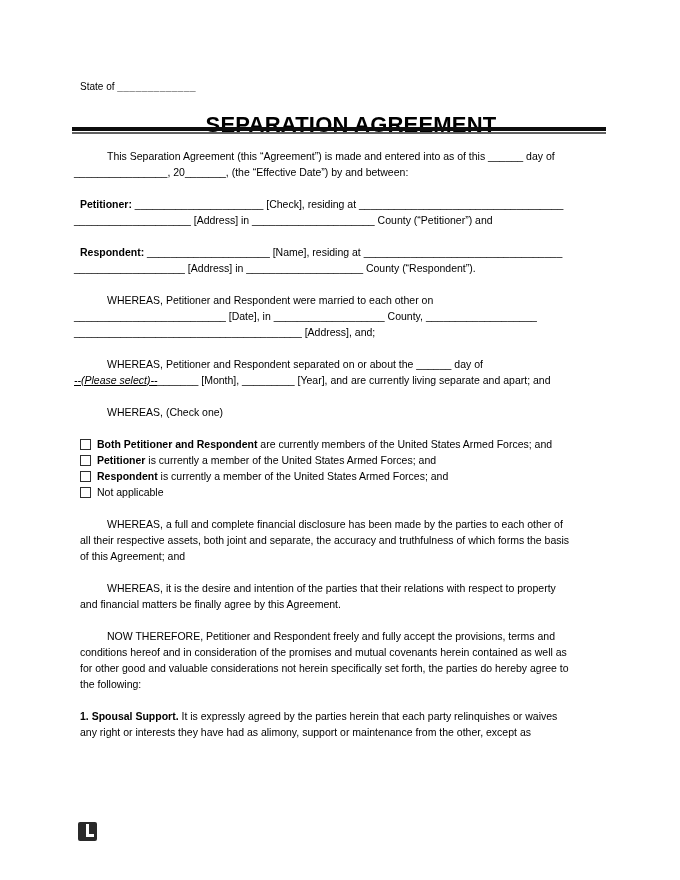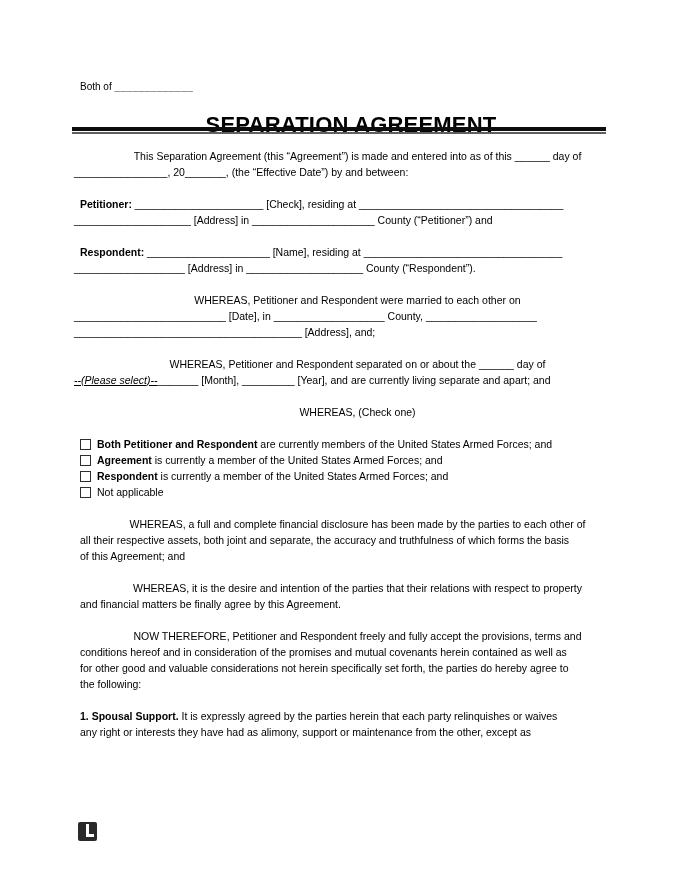--- a/index.html
+++ b/index.html
@@ -32,21 +32,21 @@
     border-bottom: 2px solid #606060;
   }
 
   .doc-body {
     position: absolute; left: 80px; top: 148px; width: 528px;
     font-size: 10.5px; line-height: 16px;
   }
   .para { margin: 0 0 16px 0; }
   .para:last-child { margin-bottom: 0; }
   .line { white-space: pre; height: 16px; }
-  .line.indent { padding-left: 27px; text-align: center; }
+  .line.indent { padding-left: 27px; }
   .line.outdent { margin-left: -6px; }
   .b { font-weight: 700; }
   .u { text-decoration: underline; font-style: italic; }
 
   .check-row { display: flex; align-items: center; height: 16px; }
   .checkbox {
     flex: 0 0 auto;
     width: 9px; height: 9px;
     border: 1px solid #2e2e2e;
     background: #fff;
@@ -64,21 +64,21 @@
     width: 5px; height: 10px;
     border-left: 3px solid #ffffff;
     border-bottom: 3px solid #ffffff;
   }
 </style>
 </head>
 <body>
 
 <div class="page">
 
-  <div class="state-of"><span>Both of</span><span> </span><span class="state-blank">_____________</span></div>
+  <div class="state-of"><span>State of</span><span> </span><span class="state-blank">_____________</span></div>
 
   <h1 class="title">SEPARATION AGREEMENT</h1>
 
   <div class="rule"></div>
 
   <div class="doc-body">
       <div class="para">
         <div class="line indent"><span>This Separation Agreement (this “Agreement”) is made and entered into as of this ______ day of</span></div>
         <div class="line outdent"><span>________________, 20_______, (the “Effective Date”) by and between:</span></div>
       </div>
@@ -102,21 +102,21 @@
       <div class="para">
         <div class="line indent"><span>WHEREAS, (Check one)</span></div>
       </div>
       <div class="para">
         <div class="check-row">
           <span class="checkbox"></span>
           <span class="check-text"><span class="b">Both Petitioner and Respondent</span><span> are currently members of the United States Armed Forces; and</span></span>
         </div>
         <div class="check-row">
           <span class="checkbox"></span>
-          <span class="check-text"><span class="b">Agreement</span><span> is currently a member of the United States Armed Forces; and</span></span>
+          <span class="check-text"><span class="b">Petitioner</span><span> is currently a member of the United States Armed Forces; and</span></span>
         </div>
         <div class="check-row">
           <span class="checkbox"></span>
           <span class="check-text"><span class="b">Respondent</span><span> is currently a member of the United States Armed Forces; and</span></span>
         </div>
         <div class="check-row">
           <span class="checkbox"></span>
           <span class="check-text"><span>Not applicable</span></span>
         </div>
       </div>

